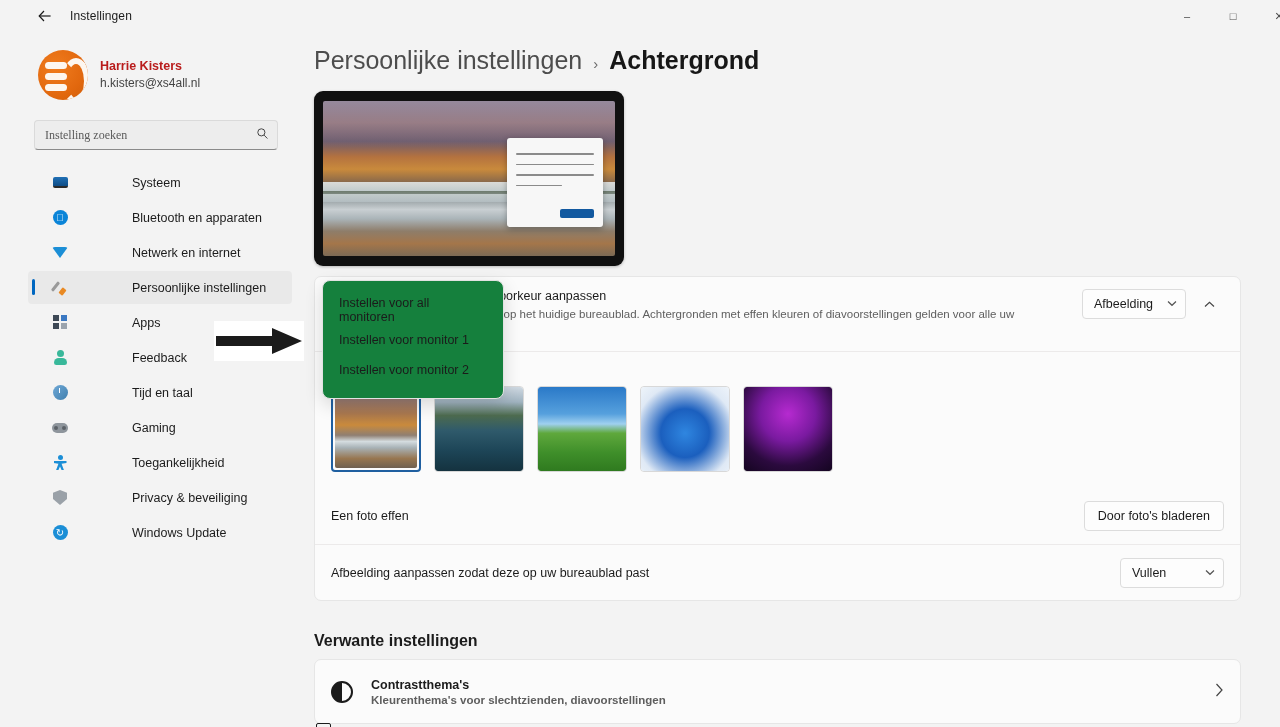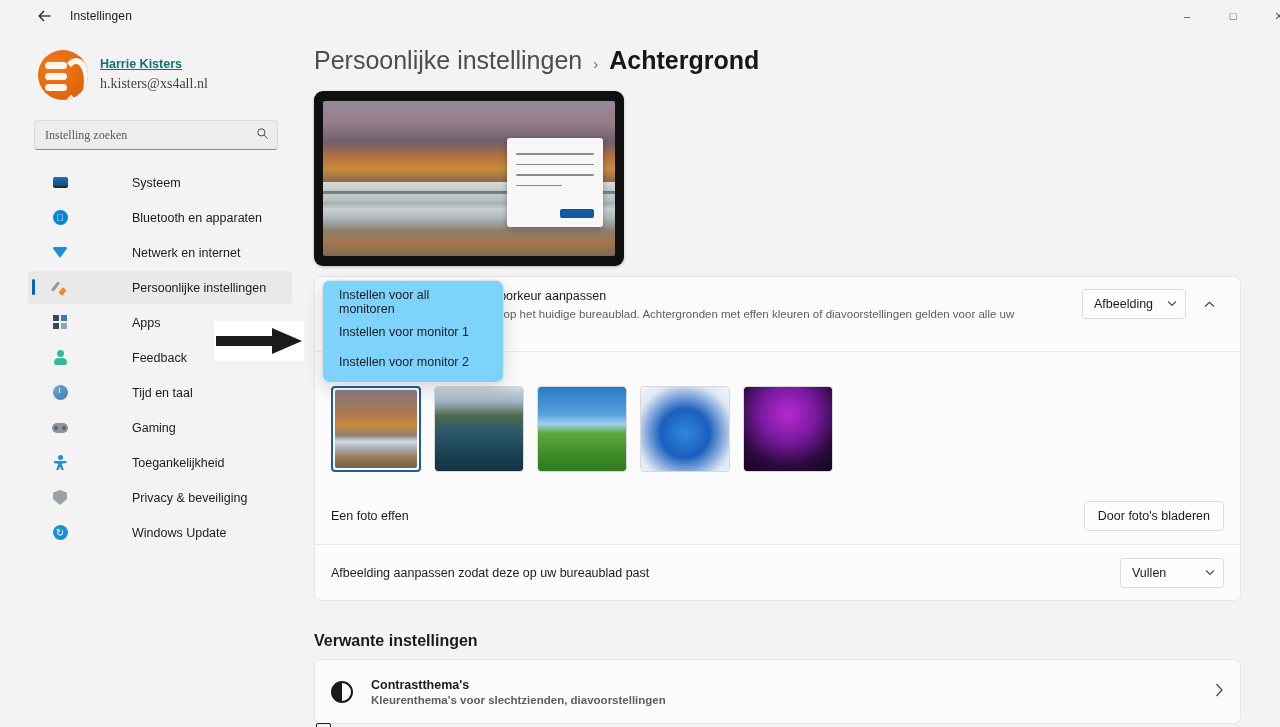--- a/index.html
+++ b/index.html
@@ -44,22 +44,22 @@
   .avatar::before {
     content: ""; position: absolute; left: 7px; top: 12px; width: 22px; height: 7px;
     background: #fdf6ef; border-radius: 4px;
     box-shadow: 0 11px 0 0 #fdf6ef, 0 22px 0 0 #fdf6ef;
   }
   .avatar::after {
     content: ""; position: absolute; left: 24px; top: 8px; width: 16px; height: 34px;
     border: 6px solid #fdf6ef; border-radius: 50%; border-left-color: transparent;
   }
   .profile-text { margin-left: 12px; line-height: 1.25; }
-  .profile-name { font-size: 12.5px; font-weight: bold; color: #0f766e; text-decoration: underline; }
-  .profile-mail { font-size: 14px; color: #444; margin-top: 2px; font-family: Liberation Serif, serif; }
+  .profile-name { font-size: 12.5px; font-weight: bold; color: #b91c1c; }
+  .profile-mail { font-size: 12px; color: #444; margin-top: 2px; }
 
   .searchbox {
     margin: 16px 0 0 12px; width: 244px; height: 30px;
     background: #ededed; border: 1px solid #dadada; border-bottom-color: #8a8a8a;
     border-radius: 4px; display: flex; align-items: center; padding: 0 8px 0 10px; font-family: Liberation Serif, serif;
   }
   .searchbox input {
     flex: 1; border: none; outline: none; background: transparent;
     font-family: inherit; font-size: 12px; color: #1b1b1b;
   }
@@ -206,22 +206,22 @@
 
   .feedback { position: absolute; left: 14px; top: 691px; display: flex; align-items: center; }
   .fb-icon { width: 18px; height: 18px; position: relative; flex: none; }
   .fb-icon::before { content:""; position:absolute; left:0; bottom:0; width:9px;height:9px;border-radius:50% 50% 0 0 / 80% 80% 0 0; background:#1b1b1b; }
   .fb-icon::after { content:""; position:absolute; left:4px; top:0; width:13px;height:9px;border:1.6px solid #1b1b1b; border-radius:2px; background:#f3f3f3;}
   .fb-link { font-size: 12.5px; color: #2c4f9e; margin-left: 12px; text-decoration: none; }
 
   
   .ctxmenu {
     position: absolute; left: 300px; top: 280px; width: 182px;
-    background: #7dd3fc; border: 1px solid #e2e2e2; border-radius: 8px;
-    box-shadow: 0 6px 18px rgba(0,0,0,.14); padding: 5px 0; z-index: 40;
+    background: #15803d; border: 1px solid #e2e2e2; border-radius: 8px;
+    box-shadow: 0 6px 18px rgba(0,0,0,.14); padding: 13px 0; z-index: 40;
   }
   .ctxitem {
     height: 29px; display: flex; align-items: center; padding: 0 12px;
     font-size: 12.5px; color: #1b1b1b; margin: 1px 4px; border-radius: 4px;
   }
 
   
   .annot {
     position: absolute; left: 192px; top: 321px; width: 90px; height: 40px;
     background: #ffffff; z-index: 50; display: flex; align-items: center;

